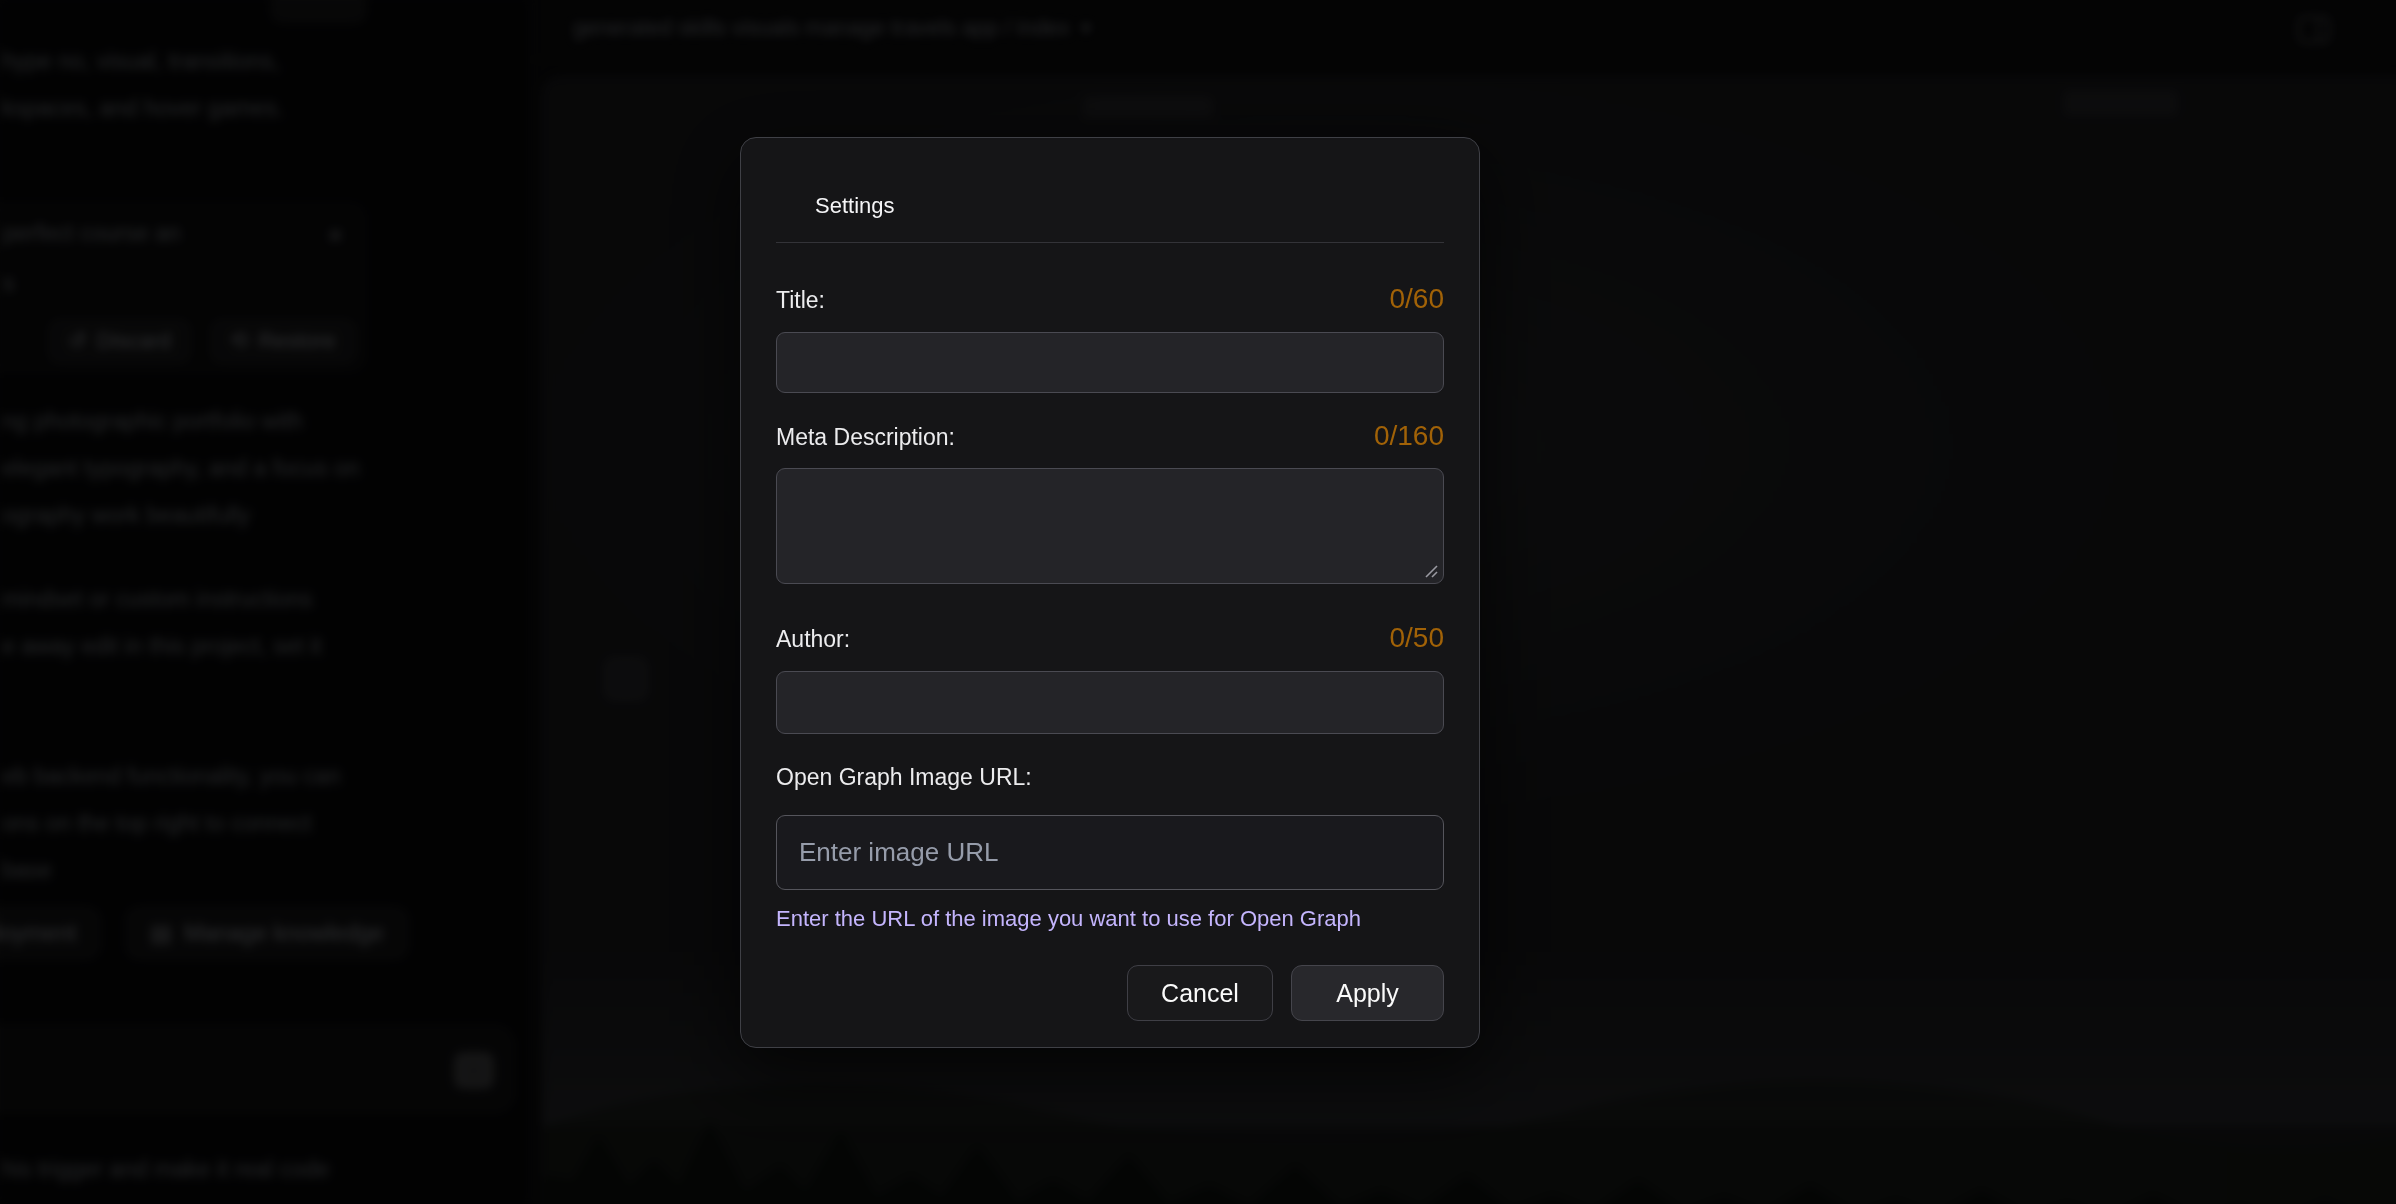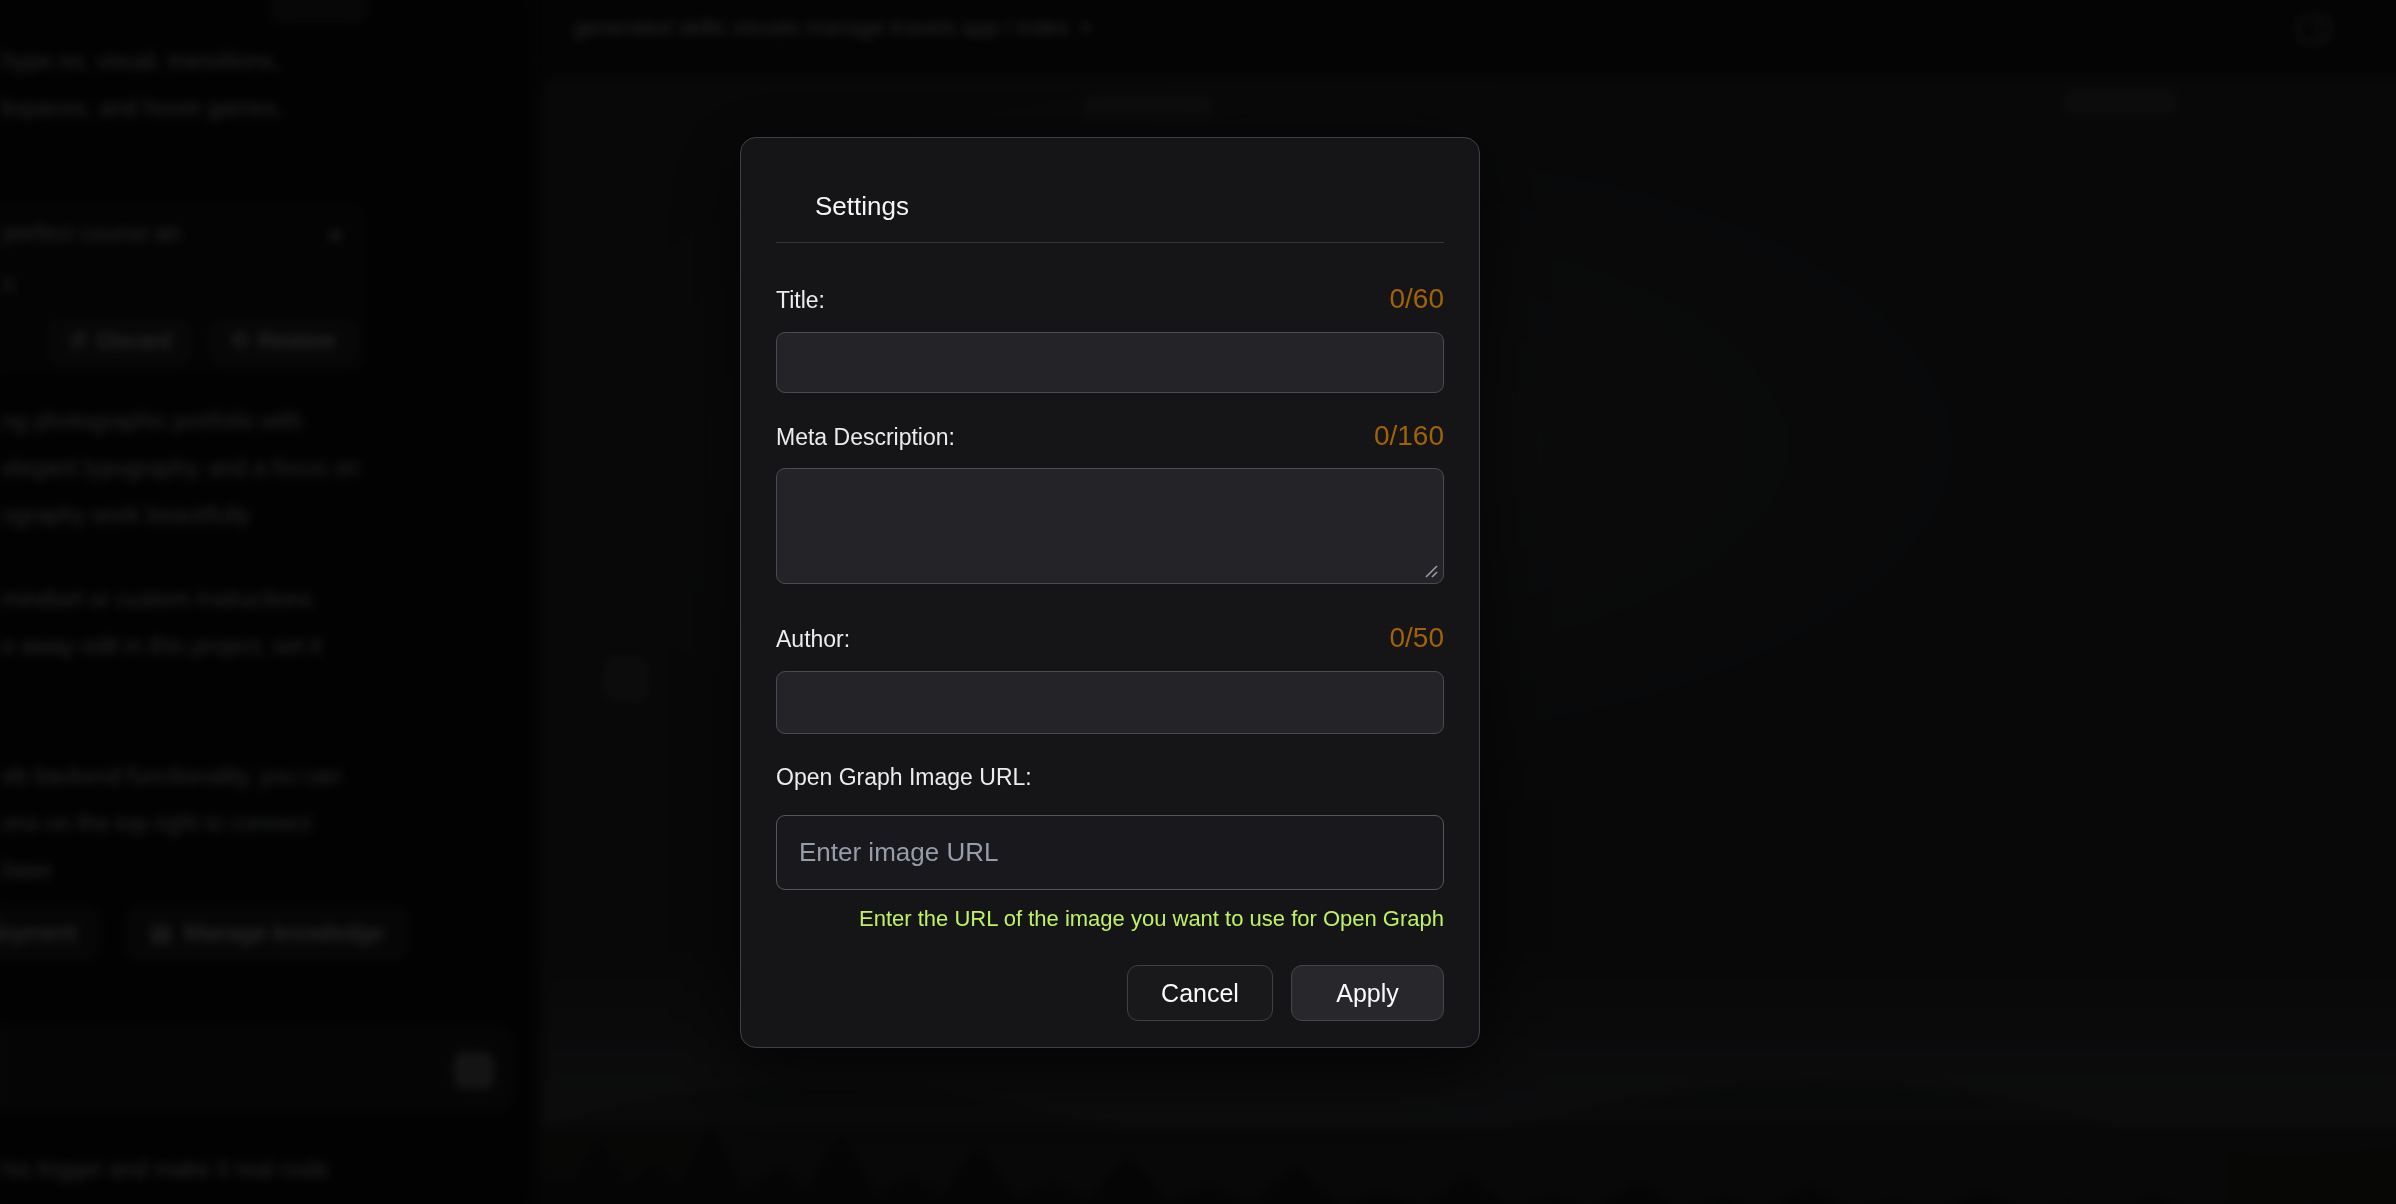--- a/index.html
+++ b/index.html
@@ -59,36 +59,36 @@
   .crumb-chevron{font-size:18px;color:rgba(195,200,208,0.45);}
   .tr-icon{position:absolute;right:66px;top:16px;width:32px;height:27px;border:2px solid rgba(255,255,255,0.28);
            border-radius:6px;}
   .tr-icon::after{content:"";position:absolute;right:9px;top:2px;width:2px;height:19px;background:rgba(255,255,255,0.28);}
 
   
   .overlay{position:absolute;inset:0;background:rgba(0,0,0,0.60);}
   .modal{position:absolute;left:740px;top:137px;width:740px;height:911px;background:#151517;
          border:1px solid #3f4046;border-radius:16px;box-shadow:0 24px 70px rgba(0,0,0,0.65);
          padding:0 35px;color:#ececee;}
-  .modal-title{margin:50px 0 0 39px;font-size:26px;line-height:36px;font-weight:500;color:#f4f4f6;}
+  .modal-title{margin:50px 0 0 39px;font-size:22px;line-height:36px;font-weight:500;color:#f4f4f6;}
   .modal-divider{height:1px;background:#333338;margin-top:18px;}
   .field-head{display:flex;justify-content:space-between;align-items:baseline;line-height:28px;}
   .field-label{font-size:23px;color:#ececee;}
   .field-counter{font-size:28px;color:#a16207;}
   .head-1{margin-top:42px;} .head-2{margin-top:29px;} .head-3{margin-top:36px;} .head-4{margin-top:29px;}
   .t-input{width:100%;background:#242428;border:1px solid #4a4a52;border-radius:9px;outline:none;
            color:#ec4899;font-size:24px;padding:0 20px;}
   .input-title{height:61px;margin-top:18px;}
   .input-meta{height:116px;margin-top:17px;resize:none;padding-top:14px;position:relative;}
   .meta-wrap{position:relative;}
   .resize-handle{position:absolute;right:6px;bottom:10px;width:16px;height:16px;pointer-events:none;}
   .input-author{height:63px;margin-top:18px;}
   .input-og{height:75px;margin-top:24px;background:#19191d;border:1px solid #55555c;font-size:26px;padding:0 22px;}
   .input-og::placeholder{color:#969caa;}
-  .helper{margin-top:16px;font-size:22px;color:#bef264;text-align:right;}
+  .helper{margin-top:16px;font-size:22px;color:#c4b5fd;}
   .modal-footer{display:flex;justify-content:flex-end;gap:18px;margin-top:33px;}
   .btn{height:56px;border-radius:11px;font-size:25px;color:#fafafa;display:flex;align-items:center;
        justify-content:center;cursor:pointer;}
   .btn-cancel{width:146px;background:#19191b;border:1px solid #3f3f46;}
   .btn-apply{width:153px;background:#28282c;border:1px solid #45454c;}
 </style>
 </head>
 <body>
 
 <div class="stage">

